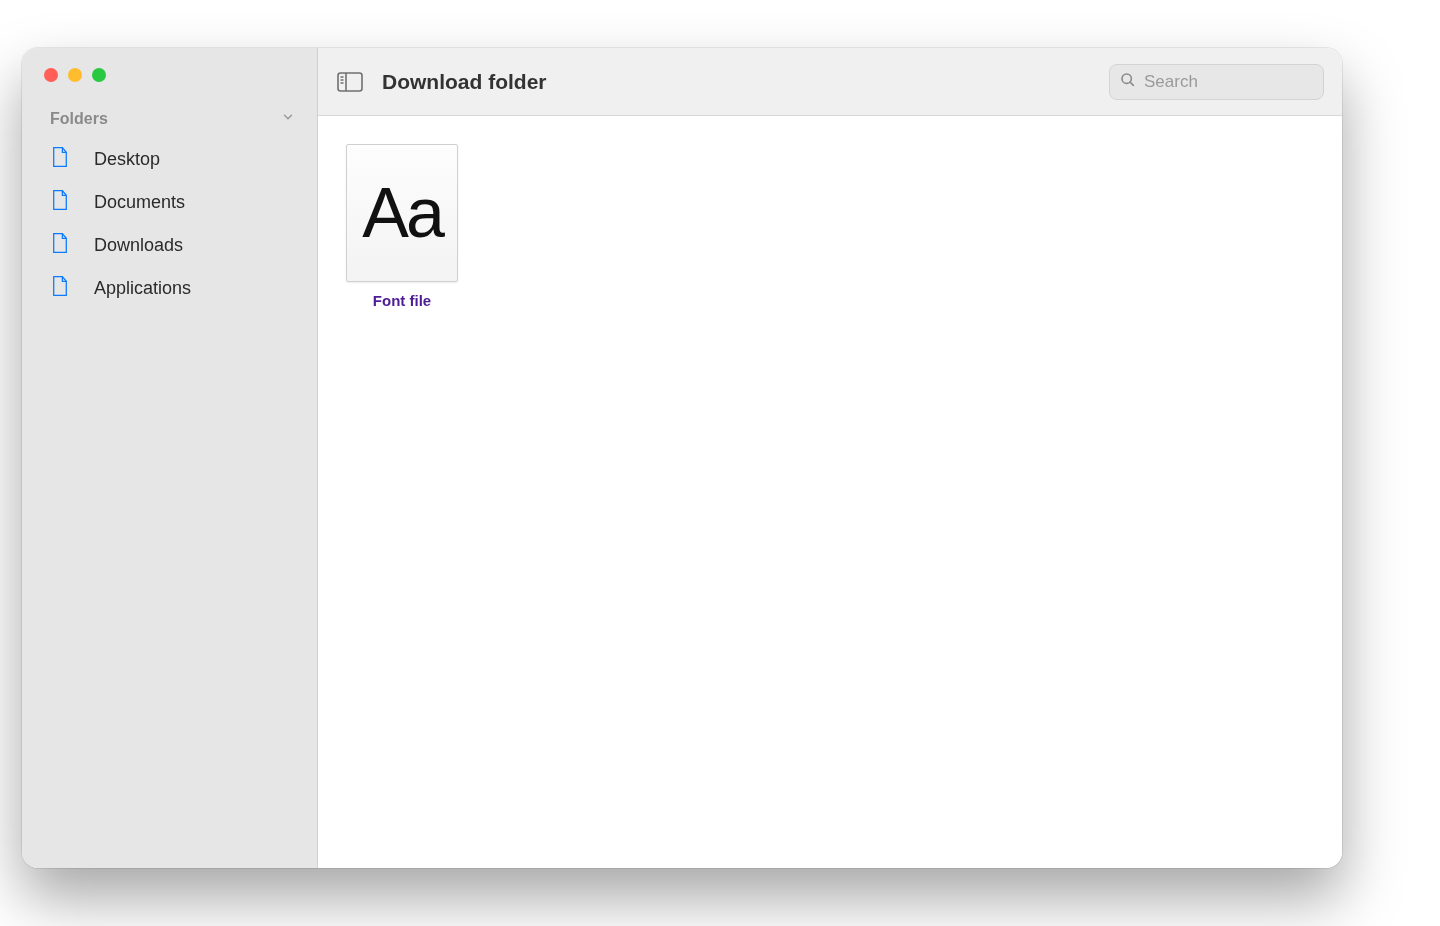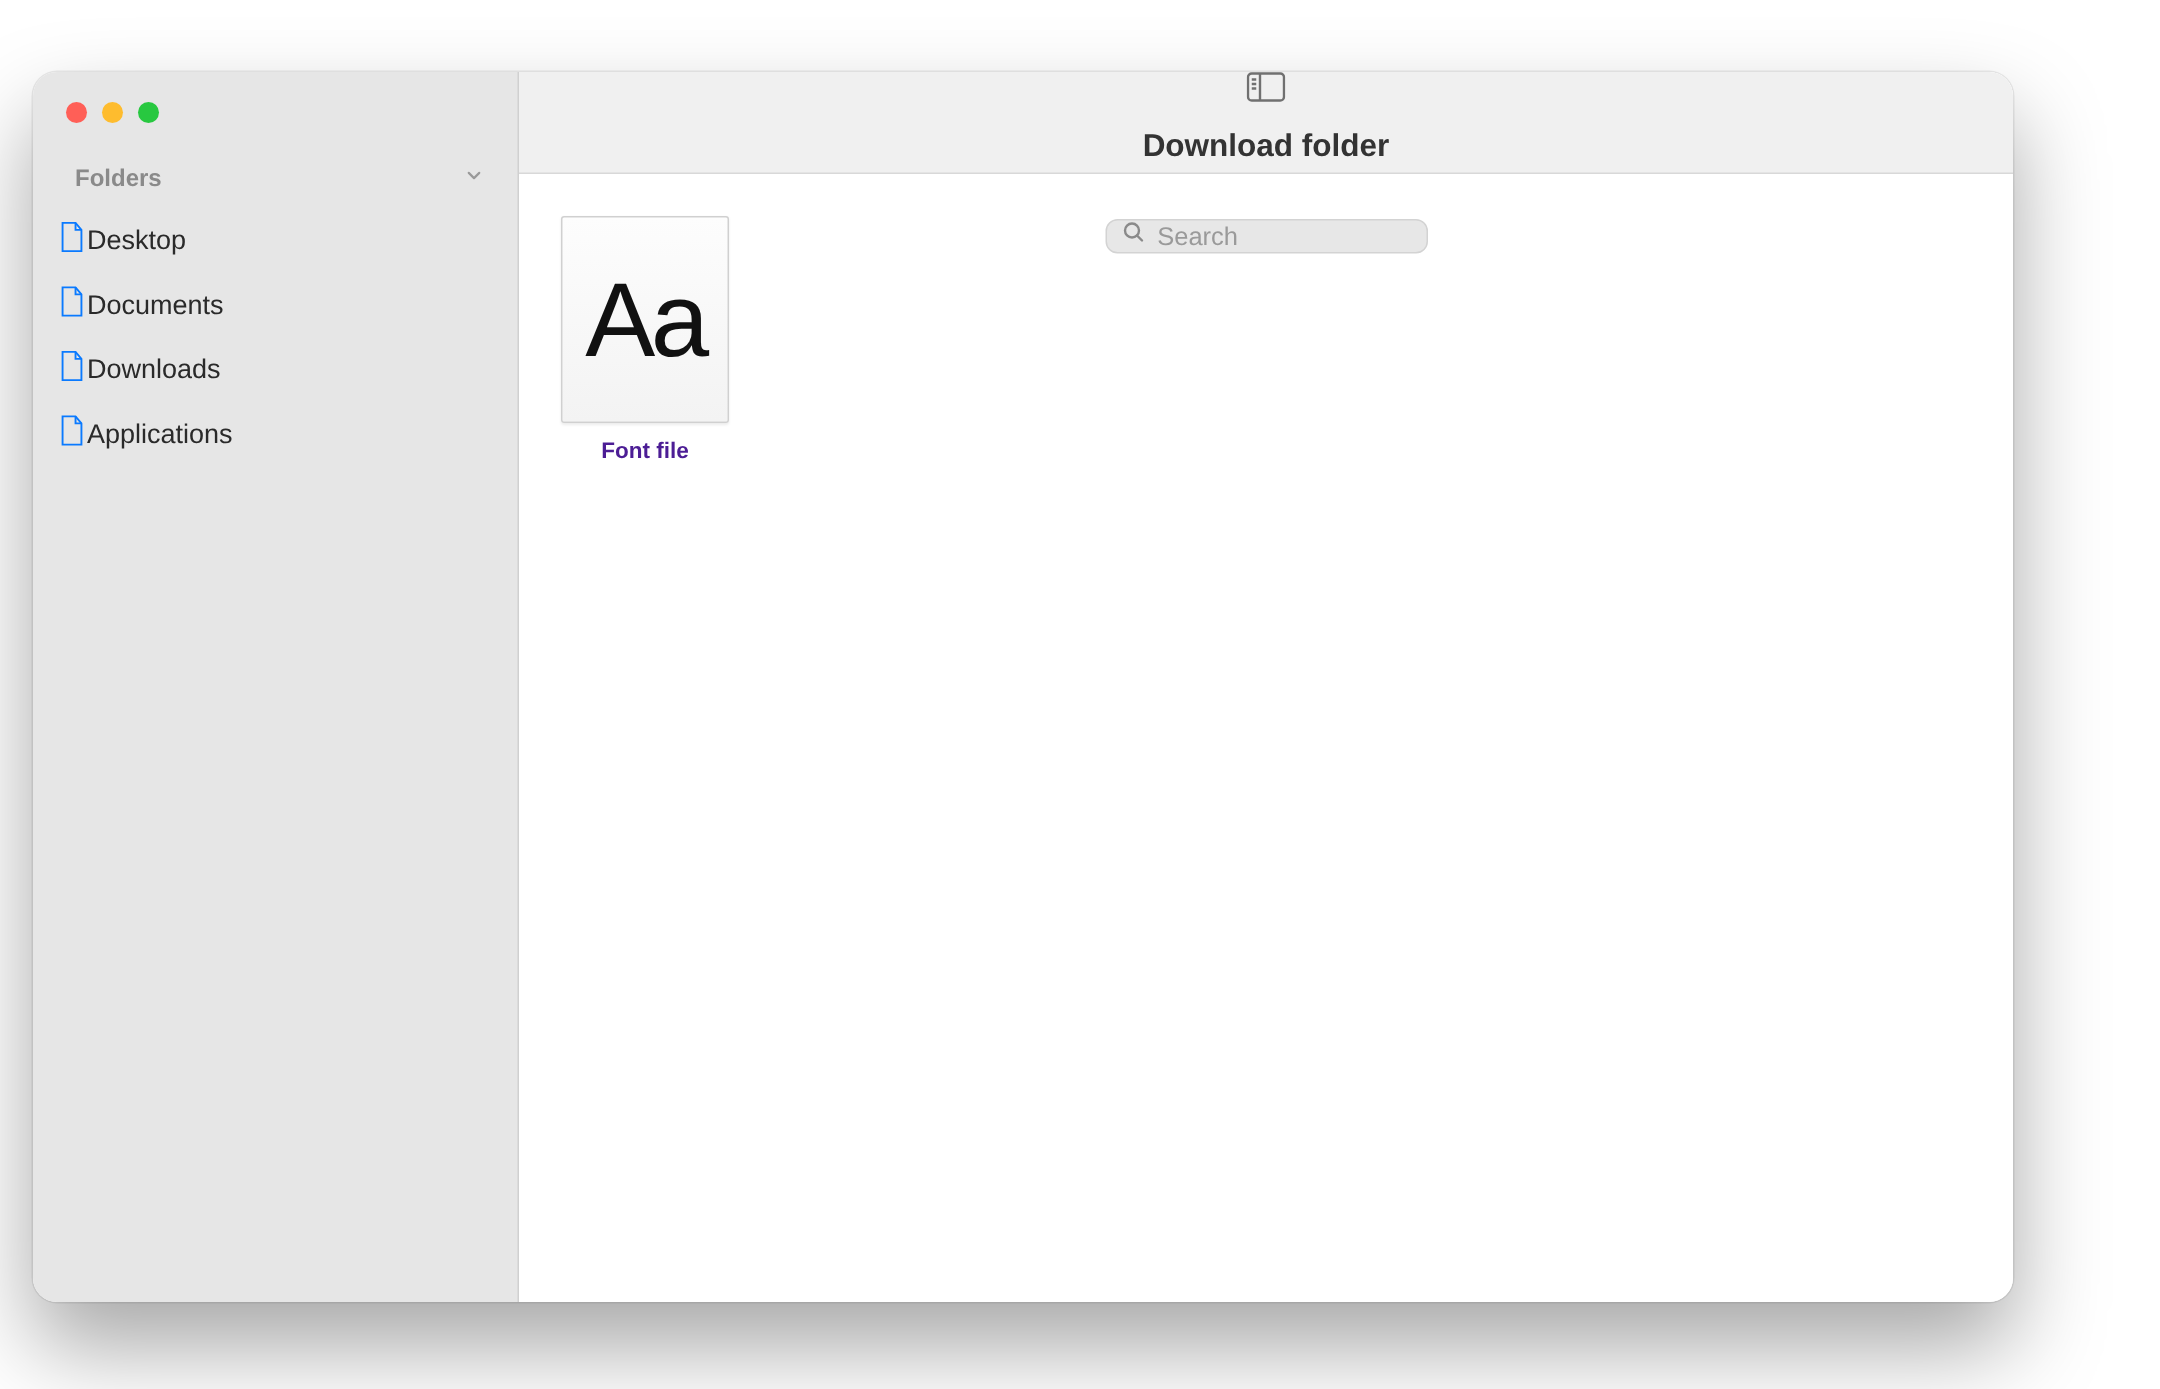--- a/index.html
+++ b/index.html
@@ -20,21 +20,21 @@
       width: 1320px;
       height: 820px;
       margin: 48px 0 0 22px;
       border-radius: 16px;
       background: #fff;
       box-shadow: 0 30px 60px rgba(0,0,0,0.35), 0 0 0 1px rgba(0,0,0,0.08);
       overflow: hidden;
       display: flex;
     }
     .sidebar {
-      width: 324px;
+      width: 296px;
       background: #e6e6e6;
       border-right: 1px solid #d0d0d0;
       display: flex;
       flex-direction: column;
       padding-top: 20px;
     }
     .traffic-lights {
       display: flex;
       gap: 10px;
       padding: 0 0 28px 22px;
@@ -61,22 +61,22 @@
       color: #9a9a9a;
     }
     .sidebar-list {
       list-style: none;
       display: flex;
       flex-direction: column;
     }
     .sidebar-item {
       display: flex;
       align-items: center;
-      gap: 0;
-      padding: 8px 16px;
+      gap: 24px;
+      padding: 8px 28px;
       font-size: 18px;
       color: #2a2a2a;
       cursor: default;
     }
     .sidebar-item svg {
       flex-shrink: 0;
     }
     .main {
       flex: 1;
       display: flex;
@@ -84,21 +84,20 @@
       background: #fff;
     }
     .toolbar {
       height: 68px;
       background: #f0f0f0;
       border-bottom: 1px solid #d8d8d8;
       display: flex;
       align-items: center;
       padding: 0 18px;
       gap: 18px;
-      flex-direction: column;
     }
     .sidebar-toggle {
       display: flex;
       align-items: center;
       justify-content: center;
       width: 28px;
       height: 24px;
       color: #6a6a6a;
     }
     .title {

